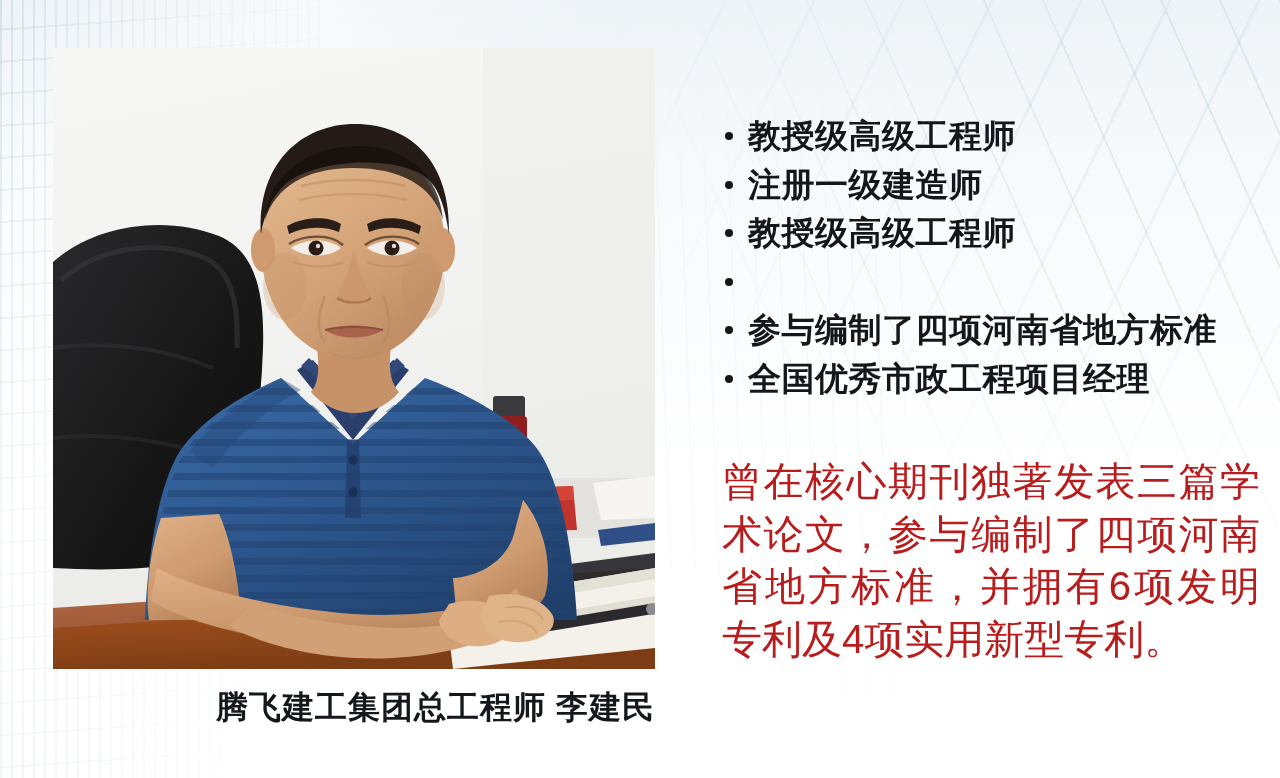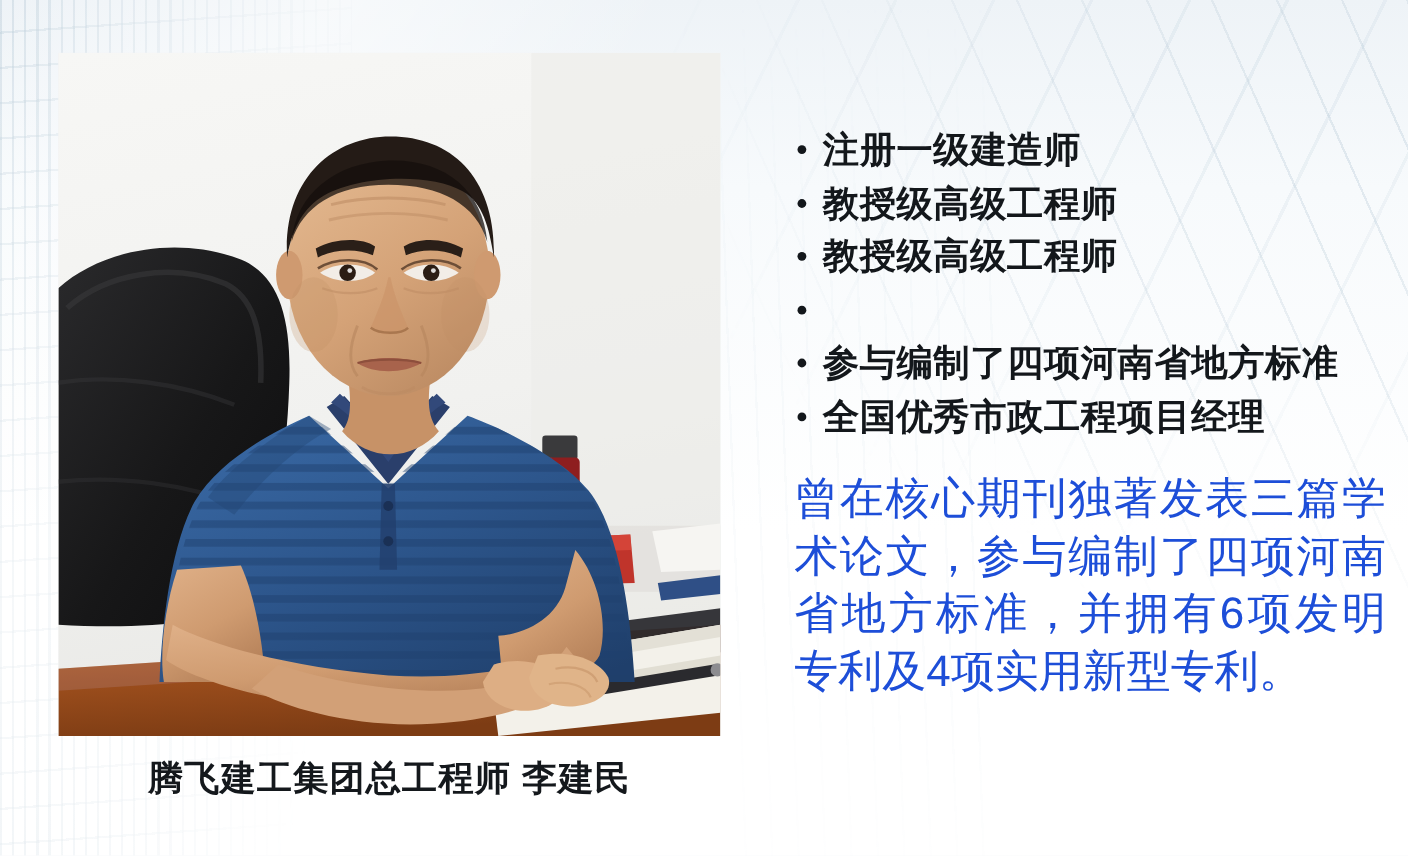--- a/index.html
+++ b/index.html
@@ -106,21 +106,21 @@
     overflow: hidden;
     background: #f2f3f2;
   }
   .photo svg { display: block; width: 100%; height: 100%; }
 
   .photo-caption {
     position: absolute;
     left: 53px;
     top: 686px;
     width: 602px;
-    text-align: center;
+    text-align: right;
     font-size: 32px;
     font-weight: bold;
     color: #14181c;
     letter-spacing: 1px;
     white-space: nowrap;
   }
 
   
   .content {
     position: absolute;
@@ -150,25 +150,25 @@
     left: 3px;
     top: 50%;
     width: 8px;
     height: 8px;
     margin-top: -4px;
     background: #13171b;
     border-radius: 50%;
   }
 
   .summary {
-    margin-top: 24px;
+    margin-top: 52px;
     font-size: 40px;
     font-weight: normal;
     line-height: 52.5px;
-    color: #1d4ed8;
+    color: #b91c1c;
     width: 538px;
     text-align: justify;
     text-justify: inter-character;
     letter-spacing: 0px;
   }
 </style>
 </head>
 <body>
 
 <div class="slide">
@@ -344,25 +344,25 @@
     </svg>
   </div>
 
   <div class="photo-caption">腾飞建工集团总工程师  李建民</div>
 
   <div class="content">
 
     <ul class="cred-list">
       <li class="cred-item">
         <span class="bullet"></span>
+        <span>教授级高级工程师</span>
+      </li>
+      <li class="cred-item">
+        <span class="bullet"></span>
         <span>注册一级建造师</span>
-      </li>
-      <li class="cred-item">
-        <span class="bullet"></span>
-        <span>教授级高级工程师</span>
       </li>
       <li class="cred-item">
         <span class="bullet"></span>
         <span>教授级高级工程师</span>
       </li>
       <li class="cred-item">
         <span class="bullet"></span>
       </li>
       <li class="cred-item">
         <span class="bullet"></span>

